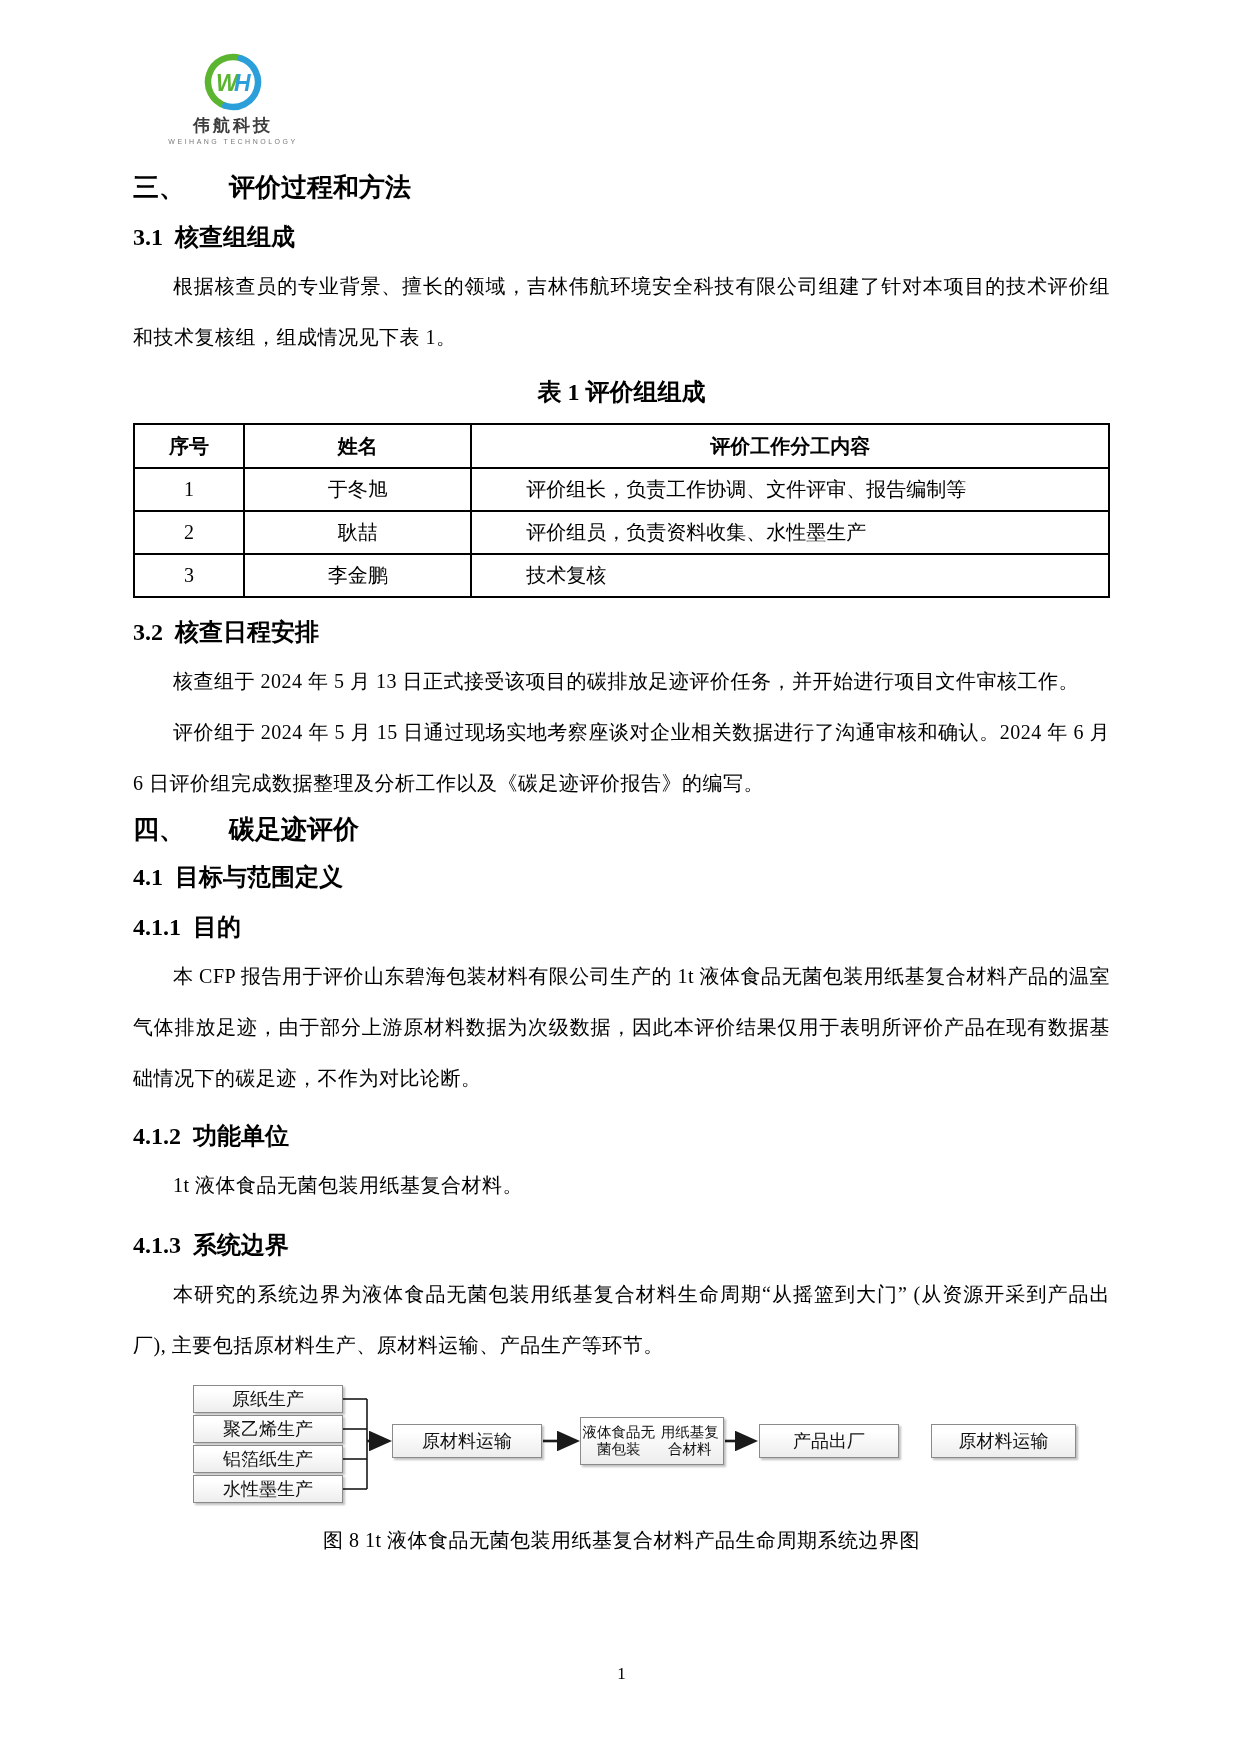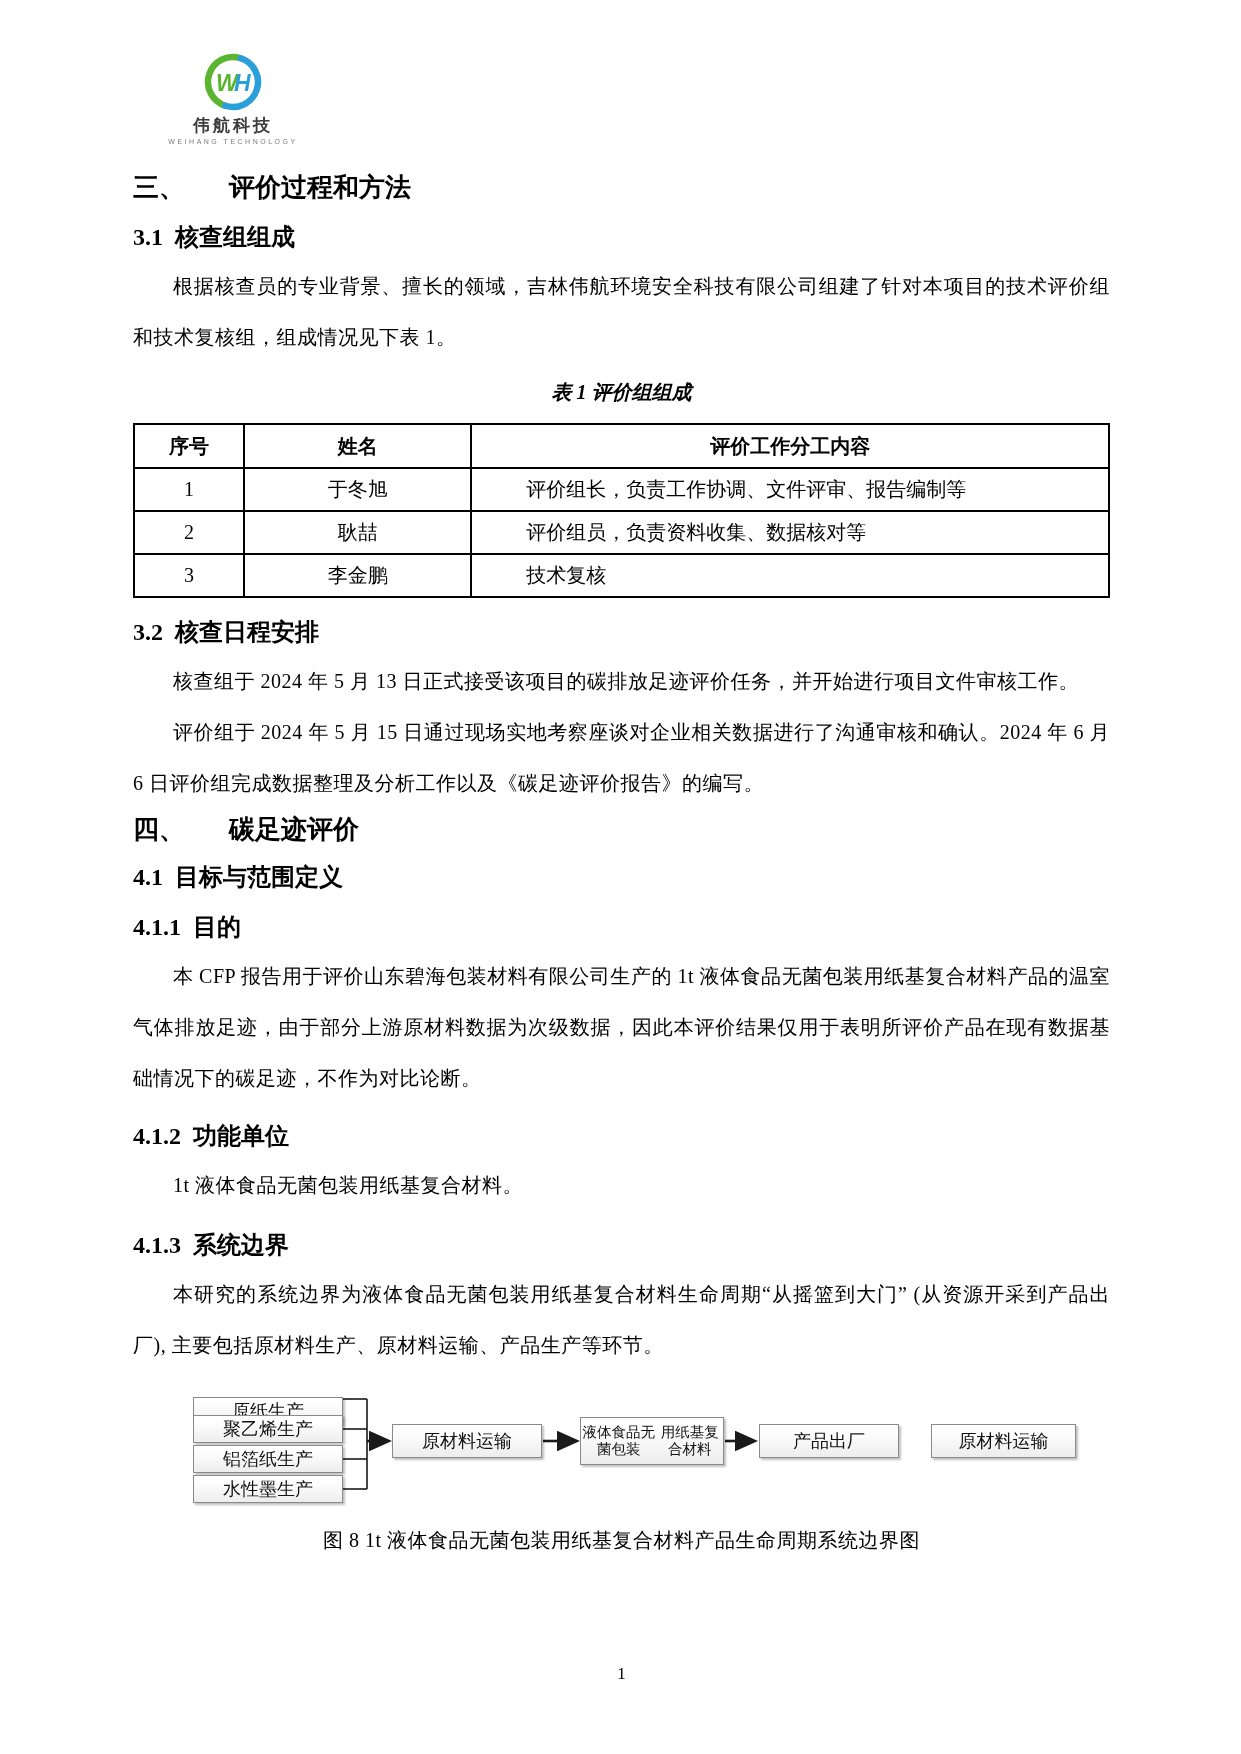--- a/index.html
+++ b/index.html
@@ -22,21 +22,21 @@
   .h1 .num { margin-right:44px; }
   .h2 { font-size:24px; font-weight:bold; line-height:32px; }
   .h2 .num { margin-right:12px; font-family:Liberation Serif, serif; }
   .mt16{margin-top:16px;} .mt18{margin-top:18px;} .mt14{margin-top:14px;} .mt12{margin-top:12px;}
   
   .para {
     font-size:20px; line-height:51px; text-align:justify;
     text-indent:2em; margin-top:8px; letter-spacing:0.5px;
   }
   
-  .tbl-title { font-size:20px; font-weight:bold; text-align:center; margin-top:14px; line-height:30px;font-style:italic; }
+  .tbl-title { font-size:24px; font-weight:bold; text-align:center; margin-top:14px; line-height:30px; }
   table.team {
     width:100%; margin-top:16px; border-collapse:collapse; table-layout:fixed;
     font-size:20px;
   }
   table.team th, table.team td { border:2px solid #000; text-align:center; vertical-align:middle; }
   table.team th { height:44px; font-weight:bold; }
   table.team td { height:43px; font-weight:normal; }
   table.team .c1 { width:11.3%; } table.team .c2 { width:23.3%; } table.team .c3 { width:65.4%; }
   table.team td.left { text-align:left; padding-left:54px; }
   
@@ -92,21 +92,21 @@
     <th class="c3">评价工作分工内容</th>
   </tr>
   <tr>
     <td>1</td>
     <td>于冬旭</td>
     <td class="left">评价组长，负责工作协调、文件评审、报告编制等</td>
   </tr>
   <tr>
     <td>2</td>
     <td>耿喆</td>
-    <td class="left">评价组员，负责资料收集、数据核对等</td>
+    <td class="left">评价组员，负责资料收集、水性墨生产</td>
   </tr>
   <tr>
     <td>3</td>
     <td>李金鹏</td>
     <td class="left">技术复核</td>
   </tr>
 </tbody>
   </table>
 
 <div class="h2 mt18">
@@ -151,21 +151,21 @@
     <line x1="152" y1="74" x2="176" y2="74" stroke="#1a1a1a" stroke-width="1.6"></line>
     <line x1="152" y1="104" x2="176" y2="104" stroke="#1a1a1a" stroke-width="1.6"></line>
 
     <line x1="176" y1="14" x2="176" y2="104" stroke="#1a1a1a" stroke-width="1.6"></line>
 
     <line x1="176" y1="56" x2="196" y2="56" stroke="#1a1a1a" stroke-width="2.6" marker-end="url(#arrow)"></line>
     <line x1="352" y1="56" x2="384" y2="56" stroke="#1a1a1a" stroke-width="2.6" marker-end="url(#arrow)"></line>
     <line x1="534" y1="56" x2="562" y2="56" stroke="#1a1a1a" stroke-width="2.6" marker-end="url(#arrow)"></line>
   </svg>
 
-  <div class="dbox input" style="top:12px;">原纸生产</div>
+  <div class="dbox input" style="top:0;">原纸生产</div>
   <div class="dbox input" style="top:30px;">聚乙烯生产</div>
   <div class="dbox input" style="top:60px;">铝箔纸生产</div>
   <div class="dbox input" style="top:90px;">水性墨生产</div>
 
   <div class="dbox" style="left:201px; top:39px; width:150px; height:34px;">原材料运输</div>
 
   <div class="dbox small-text" style="left:389px; top:32px; width:144px; height:48px; flex-direction:row;">
     <span>液体食品无菌包装</span>
     <span>用纸基复合材料</span>
   </div>

